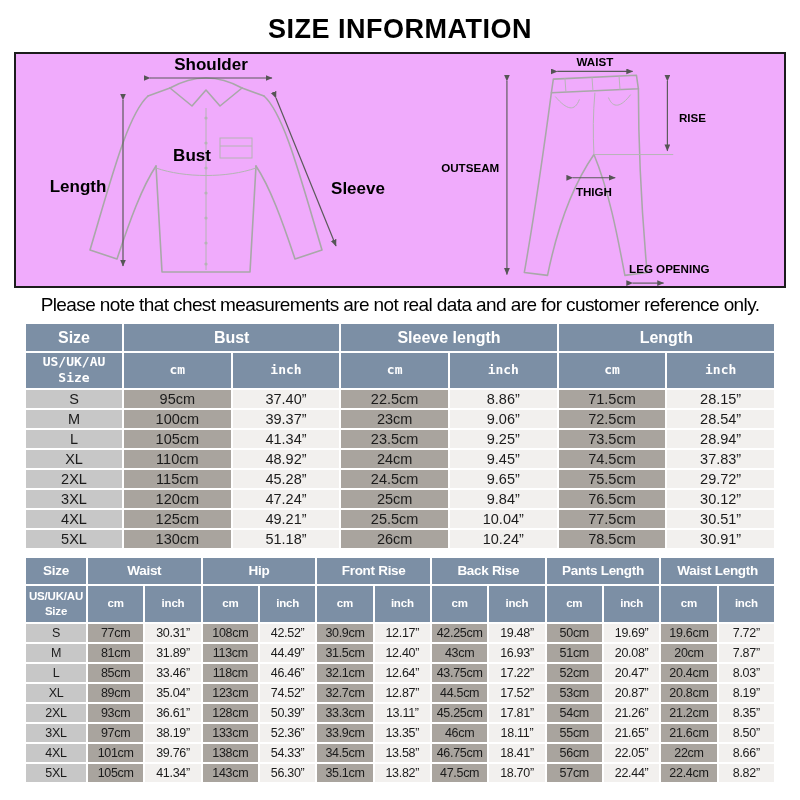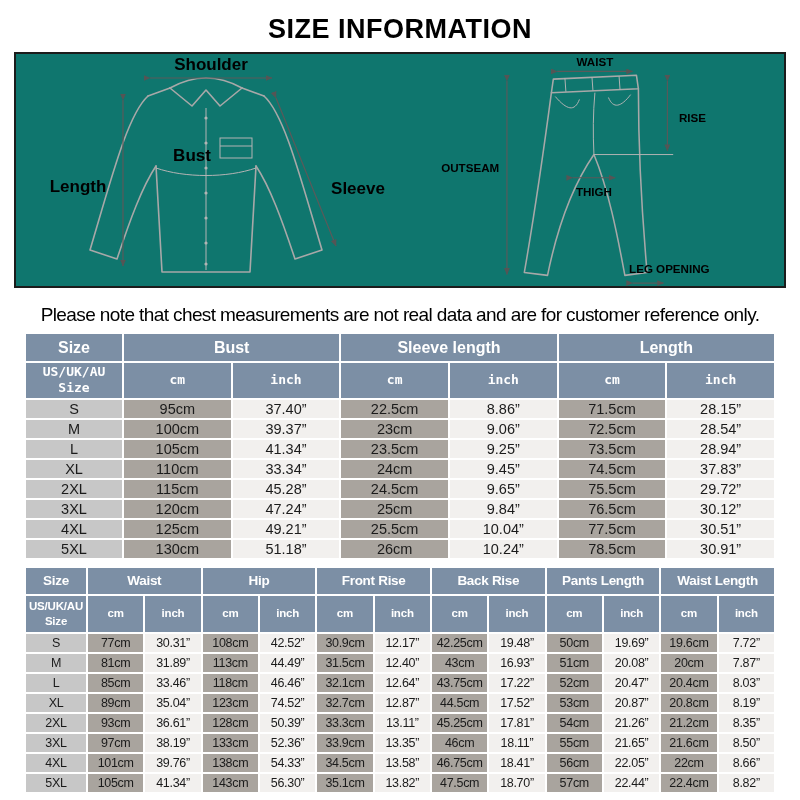--- a/index.html
+++ b/index.html
@@ -17,29 +17,29 @@
     font-weight: bold;
     letter-spacing: 0.5px;
     margin: 14px 0 7px 0;
     color: #000;
   }
   .diagram-box {
     margin: 0 14px;
     border: 2px solid #1c1c1c;
     height: 236px;
     display: flex;
-    background: #0f766e;
+    background: #f0abfc;
   }
   .diagram-box svg { flex: 1 1 50%; height: 100%; width: 50%; }
   .note {
     font-size: 19px;
     letter-spacing: -0.6px;
     text-align: center;
     white-space: nowrap;
-    margin: 16px 0 6px 0;
+    margin: 6px 0 6px 0;
     color: #000;
   }
   table {
     border-collapse: separate;
     border-spacing: 2px;
     margin: 0 auto;
     table-layout: fixed;
     width: 752px;
   }
   th {
@@ -205,21 +205,21 @@
         <td class="cm-col">105cm</td>
         <td class="inch-col">41.34”</td>
         <td class="cm-col">23.5cm</td>
         <td class="inch-col">9.25”</td>
         <td class="cm-col">73.5cm</td>
         <td class="inch-col">28.94”</td>
       </tr>
       <tr>
         <td class="size-col">XL</td>
         <td class="cm-col">110cm</td>
-        <td class="inch-col">33.34”</td>
+        <td class="inch-col">48.92”</td>
         <td class="cm-col">24cm</td>
         <td class="inch-col">9.45”</td>
         <td class="cm-col">74.5cm</td>
         <td class="inch-col">37.83”</td>
       </tr>
       <tr>
         <td class="size-col">2XL</td>
         <td class="cm-col">115cm</td>
         <td class="inch-col">45.28”</td>
         <td class="cm-col">24.5cm</td>

